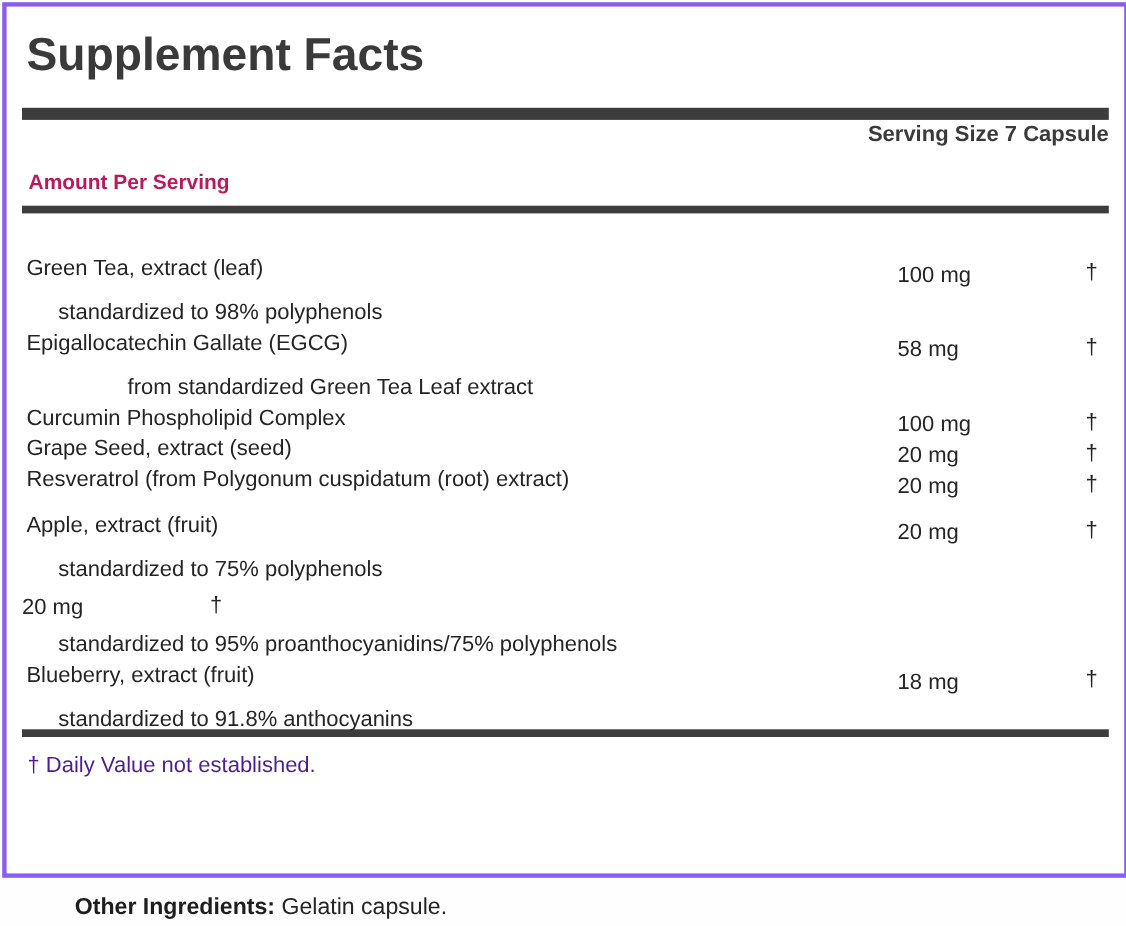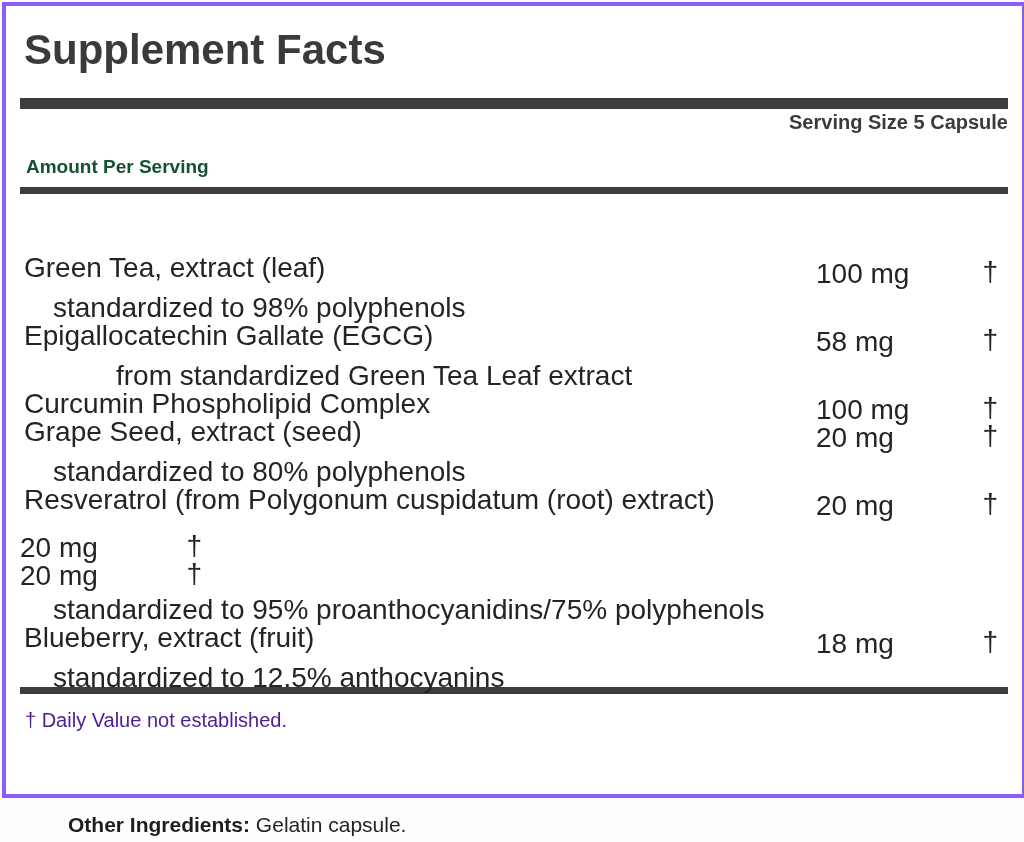--- a/index.html
+++ b/index.html
@@ -58,25 +58,25 @@
     line-height: 23px;
     text-align: right;
     color: #3a3a3a;
   }
   .amount-header {
     margin-top: 22px;
     padding-left: 6px;
     font-size: 19px;
     font-weight: 700;
     line-height: 22px;
-    color: #14532d;
+    color: #be185d;
   }
   .rows {
-    margin-top: 60px;
-    font-size: 28px;
+    margin-top: 36px;
+    font-size: 20px;
     color: #242424;
   }
   .row-main {
     display: flex;
     align-items: flex-start;
     line-height: 28px;
   }
   .name {
     flex: 1;
     padding-left: 4px;
@@ -127,21 +127,21 @@
   }
 </style>
 </head>
 <body>
 
 <div class="stage">
   <div class="panel">
     <div class="inner">
       <div class="title">Supplement Facts</div>
       <div class="bar bar-thick"></div>
-      <div class="serving">Serving Size 5 Capsule</div>
+      <div class="serving">Serving Size 7 Capsule</div>
       <div class="amount-header">Amount Per Serving</div>
       <div class="bar bar-med"></div>
 
       <div class="rows">
 
         <div class="row-group">
           <div class="row-main">
             <span class="name">Green Tea, extract (leaf)</span>
             <span class="amount">100 mg</span>
             <span class="dv">†</span>
@@ -165,53 +165,54 @@
             <span class="dv">†</span>
           </div>
         </div>
 
         <div class="row-group">
           <div class="row-main">
             <span class="name">Grape Seed, extract (seed)</span>
             <span class="amount">20 mg</span>
             <span class="dv">†</span>
           </div>
-          <div class="row-sub">standardized to 80% polyphenols</div>
         </div>
 
         <div class="row-group no-sub">
           <div class="row-main">
             <span class="name">Resveratrol (from Polygonum cuspidatum (root) extract)</span>
             <span class="amount">20 mg</span>
             <span class="dv">†</span>
           </div>
         </div>
 
         <div class="row-group">
           <div class="row-main">
-            <span class="amount">20 mg</span>
-            <span class="dv">†</span>
-          </div>
+            <span class="name">Apple, extract (fruit)</span>
+            <span class="amount">20 mg</span>
+            <span class="dv">†</span>
+          </div>
+          <div class="row-sub">standardized to 75% polyphenols</div>
         </div>
 
         <div class="row-group">
           <div class="row-main">
             <span class="amount">20 mg</span>
             <span class="dv">†</span>
           </div>
           <div class="row-sub">standardized to 95% proanthocyanidins/75% polyphenols</div>
         </div>
 
         <div class="row-group">
           <div class="row-main">
             <span class="name">Blueberry, extract (fruit)</span>
             <span class="amount">18 mg</span>
             <span class="dv">†</span>
           </div>
-          <div class="row-sub">standardized to 12.5% anthocyanins</div>
+          <div class="row-sub">standardized to 91.8% anthocyanins</div>
         </div>
 
       </div>
 
       <div class="bar bar-bottom"></div>
       <div class="footnote">† Daily Value not established.</div>
     </div>
   </div>
 
   <div class="other-ingredients"><span class="oi-label">Other Ingredients:</span><span> Gelatin capsule.</span></div>

